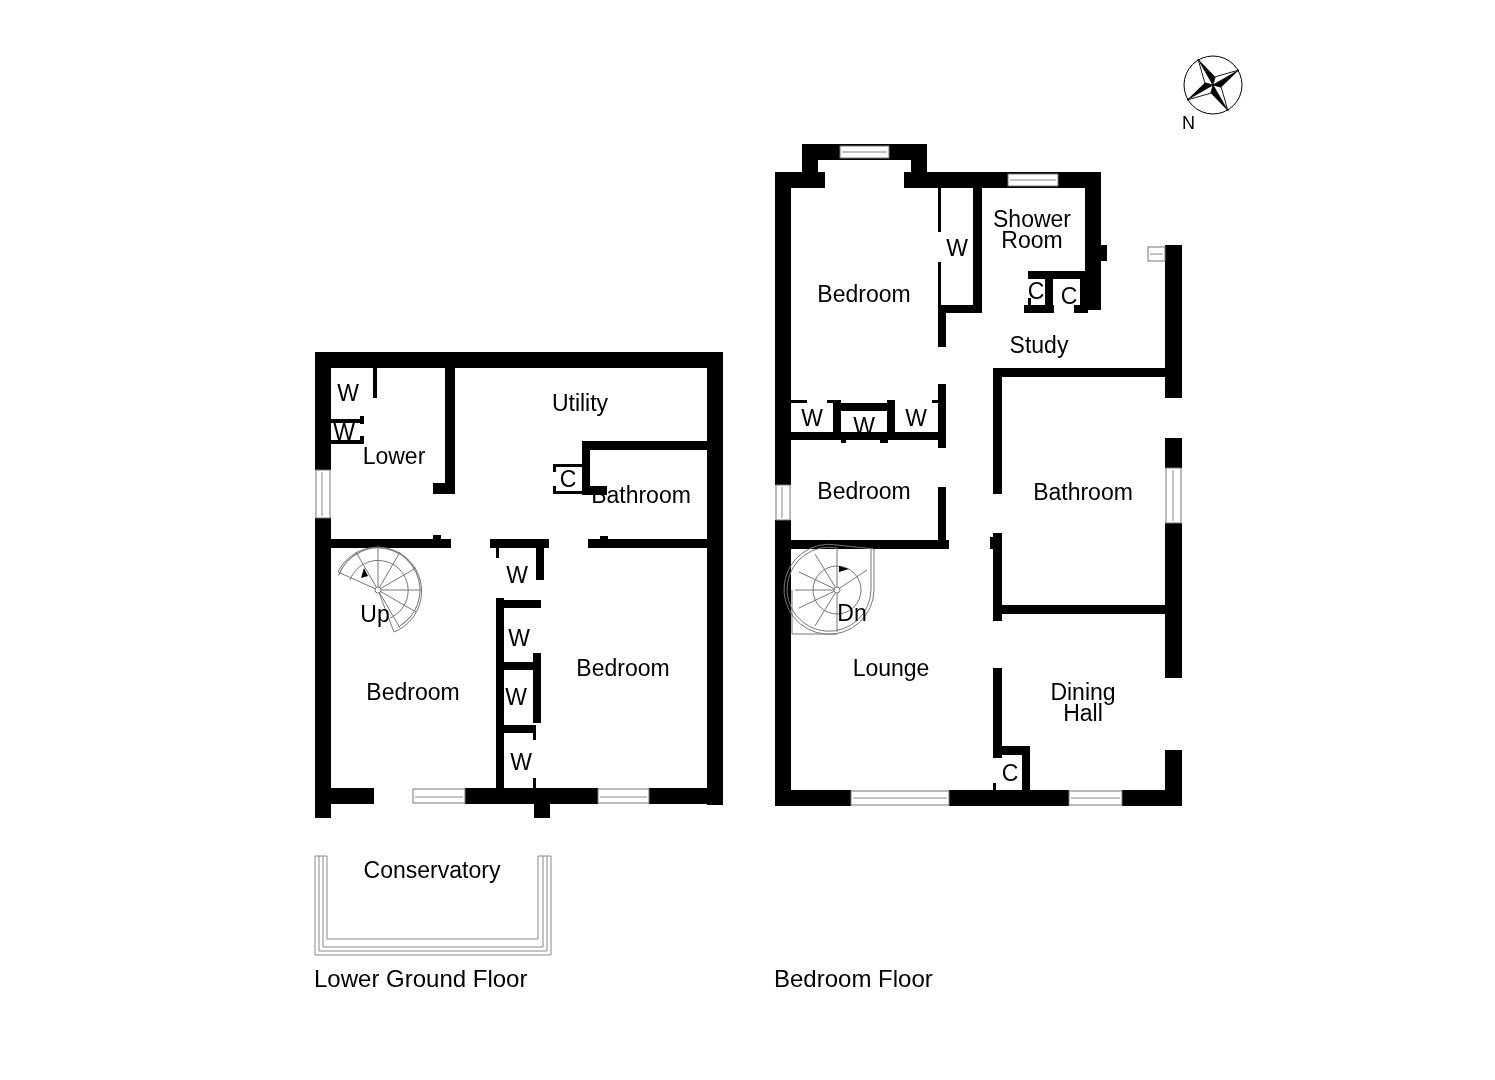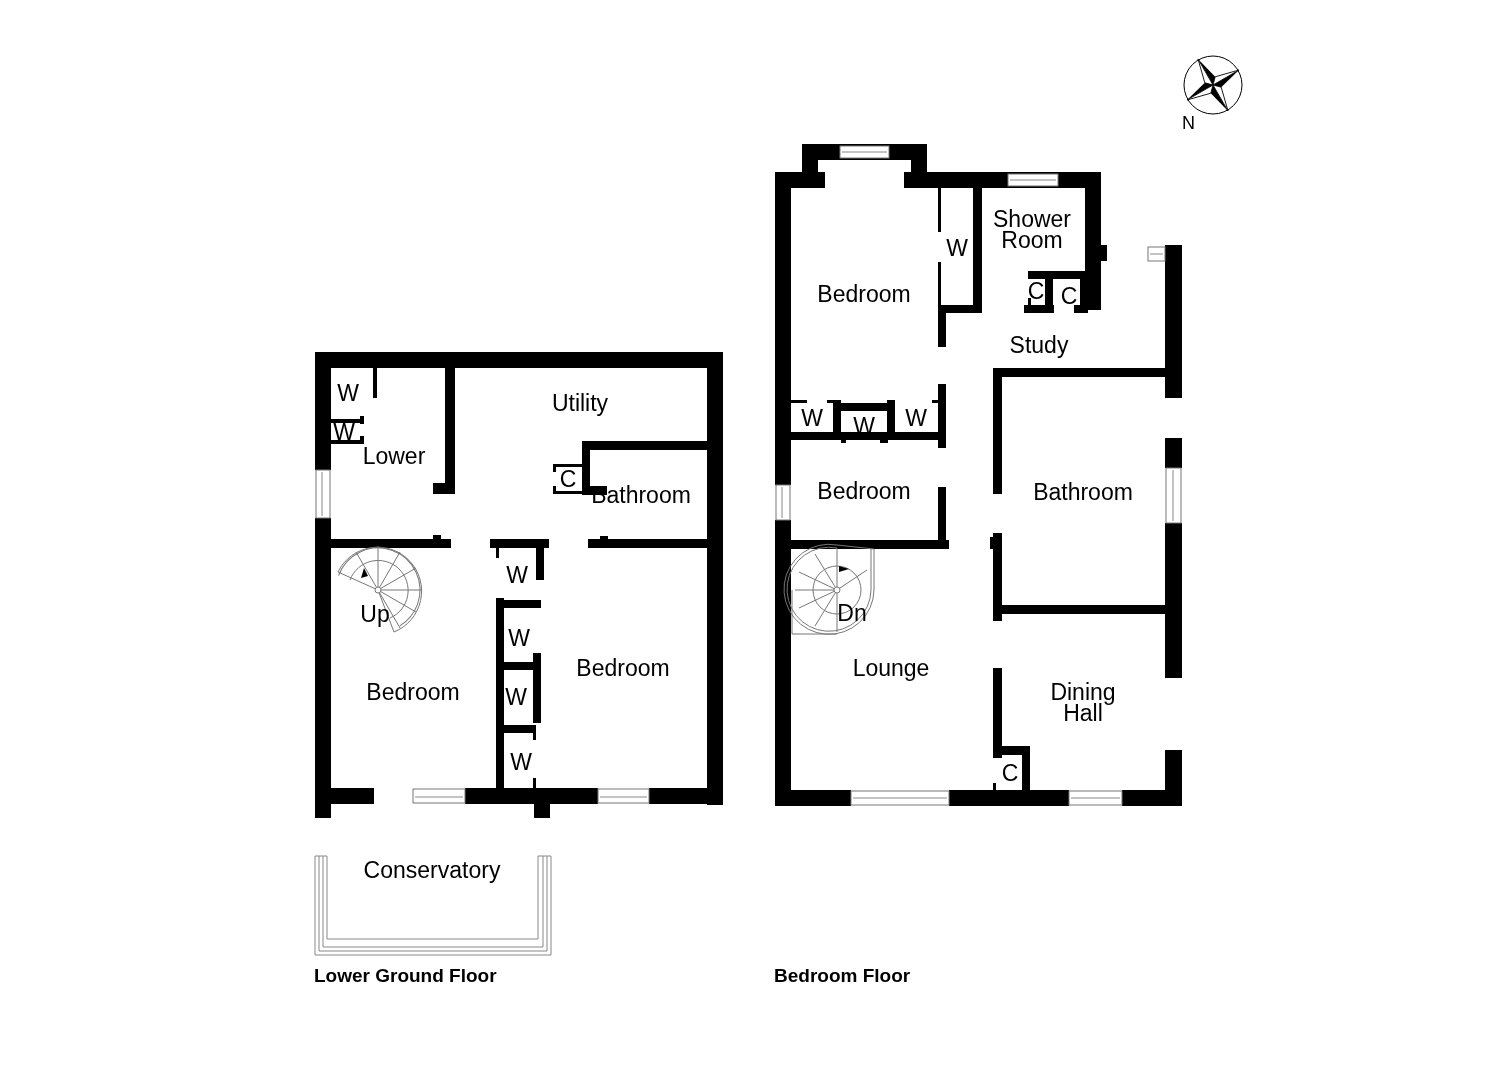--- a/index.html
+++ b/index.html
@@ -5,21 +5,21 @@
   html, body { margin: 0; padding: 0; background: #ffffff; }
   body { width: 1495px; height: 1080px; position: relative; overflow: hidden;
          font-family: "Liberation Sans", "DejaVu Sans", sans-serif; color: #000; }
   #plan { position: absolute; left: 0; top: 0; width: 1495px; height: 1080px; }
   .wall { fill: #000; }
   .win { fill: #fff; stroke: #777; stroke-width: 1; }
   .thin { fill: none; stroke: #888; stroke-width: 1; }
   .stair { fill: none; stroke: #777; stroke-width: 1; }
   .label { position: absolute; font-size: 23px; line-height: 21px; text-align: center;
            transform: translate(-50%, -50%); white-space: pre; }
-  .title { position: absolute; font-size: 19px; font-weight: bold; }
+  .title { position: absolute; font-size: 24px; font-weight: normal; }
   .compass-n { position: absolute; font-size: 18px; }
 </style>
 </head>
 <body>
 
 <svg id="plan" viewBox="0 0 1495 1080" xmlns="http://www.w3.org/2000/svg">
 
   <g>
 
     <rect class="wall" x="315" y="352" width="408" height="16"></rect>

